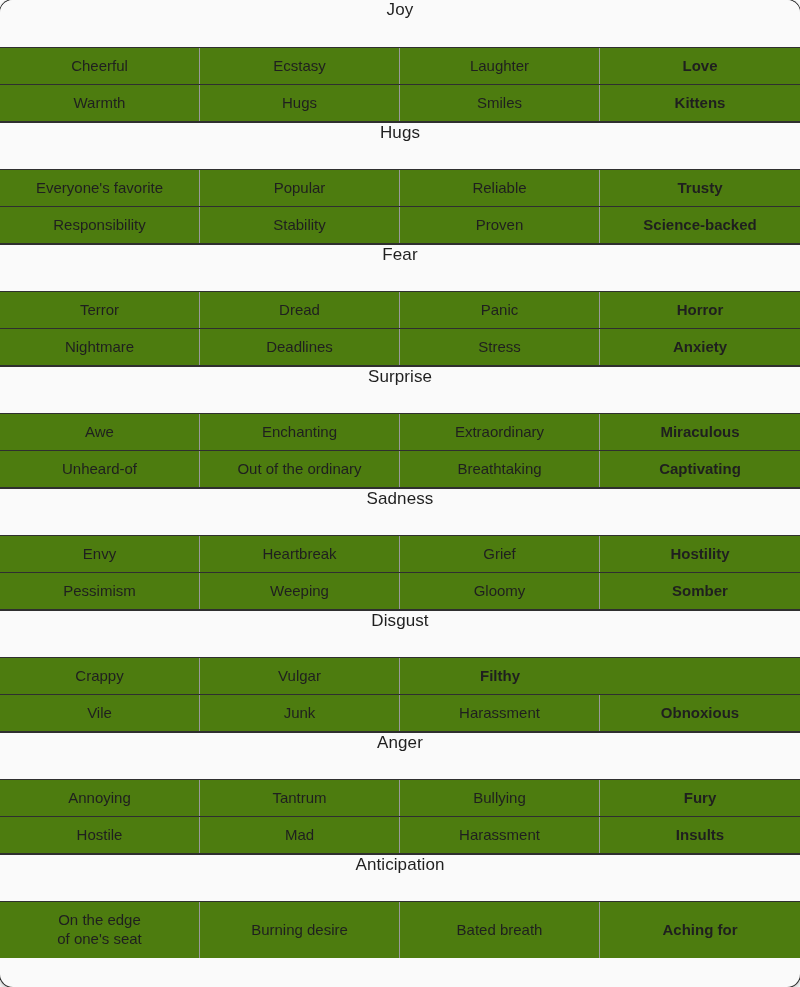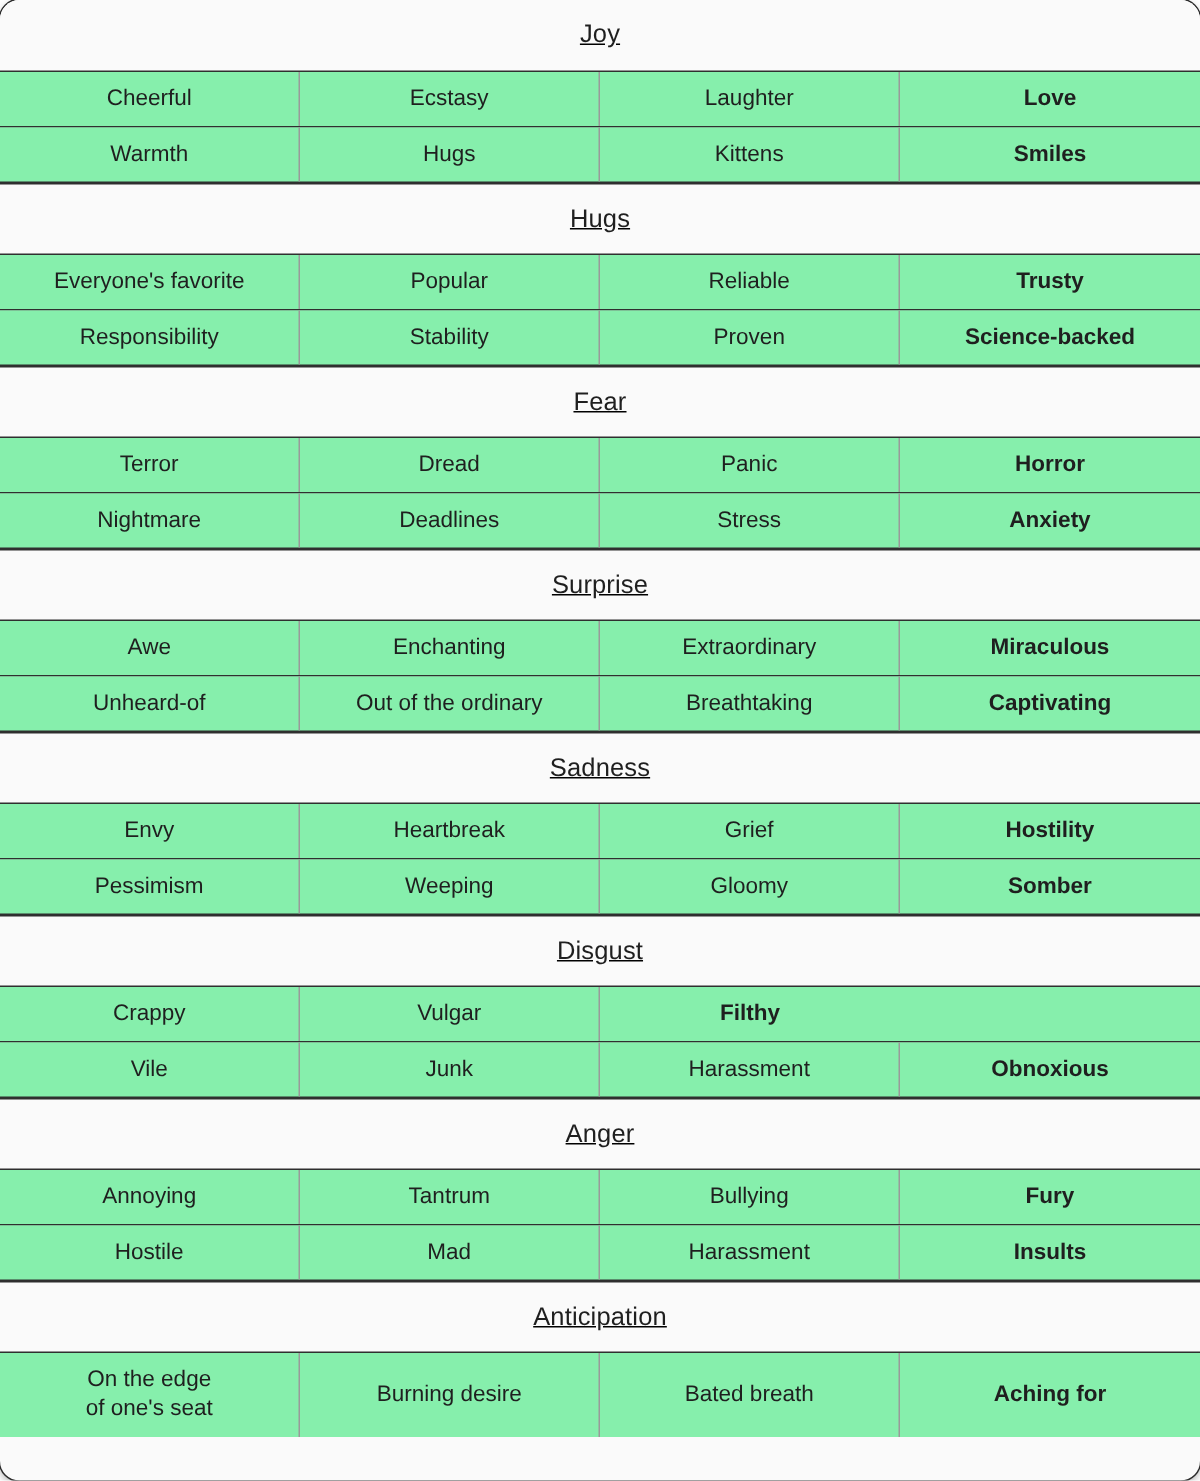--- a/index.html
+++ b/index.html
@@ -28,45 +28,43 @@
     flex-direction: column;
     width: 100%;
     height: 100%;
   }
 
   
   .section-header {
     flex: 0 0 auto;
     height: 48px;
     display: flex;
-    align-items: center;
     justify-content: center;
     background: #fafafa;
     border-top: 1.6px solid #2f2f2f;
     border-bottom: 1.6px solid #2f2f2f;
-    text-decoration: underline;
   }
   .section-header:first-child { border-top: none; }
 
   .section-header-label {
     font-size: 17px;
     font-weight: 400;
     color: #1f1f1f;
     letter-spacing: 0.1px;
     line-height: 1.2;
     text-align: center;
   }
 
   
   .data-row {
     flex: 0 0 auto;
     height: 37px;
     display: grid;
     grid-template-columns: repeat(4, 1fr);
-    background: #86efac;
+    background: #4d7c0f;
     border-bottom: 1.6px solid #2f2f2f;
   }
   .data-row.tall { height: 56px; }
   .data-row:last-child { border-bottom: none; }
 
   .cell {
     display: flex;
     align-items: center;
     justify-content: center;
     text-align: center;
@@ -90,22 +88,22 @@
       </div>
       <div class="data-row">
         <div class="cell">Cheerful</div>
         <div class="cell">Ecstasy</div>
         <div class="cell">Laughter</div>
         <div class="cell">Love</div>
       </div>
       <div class="data-row">
         <div class="cell">Warmth</div>
         <div class="cell">Hugs</div>
+        <div class="cell">Smiles</div>
         <div class="cell">Kittens</div>
-        <div class="cell">Smiles</div>
       </div>
       <div class="section-header">
         <span class="section-header-label">Hugs</span>
       </div>
       <div class="data-row">
         <div class="cell">Everyone's favorite</div>
         <div class="cell">Popular</div>
         <div class="cell">Reliable</div>
         <div class="cell">Trusty</div>
       </div>

